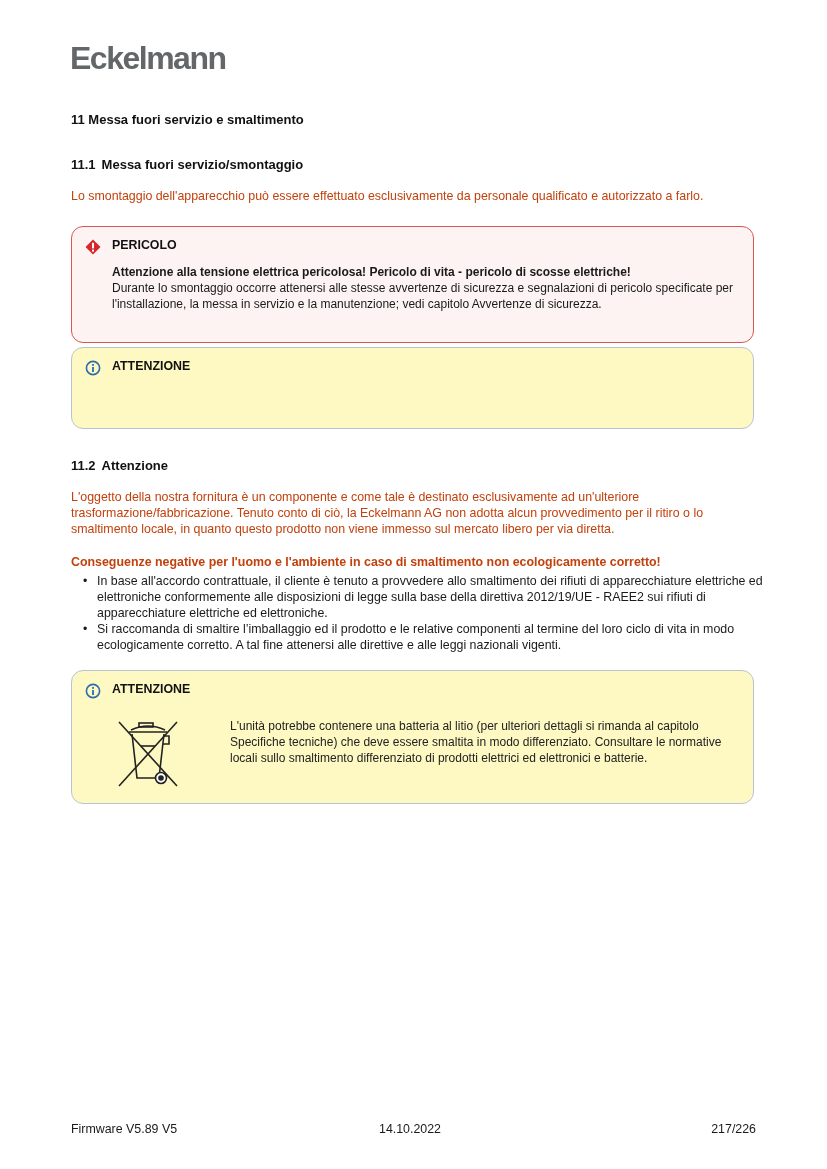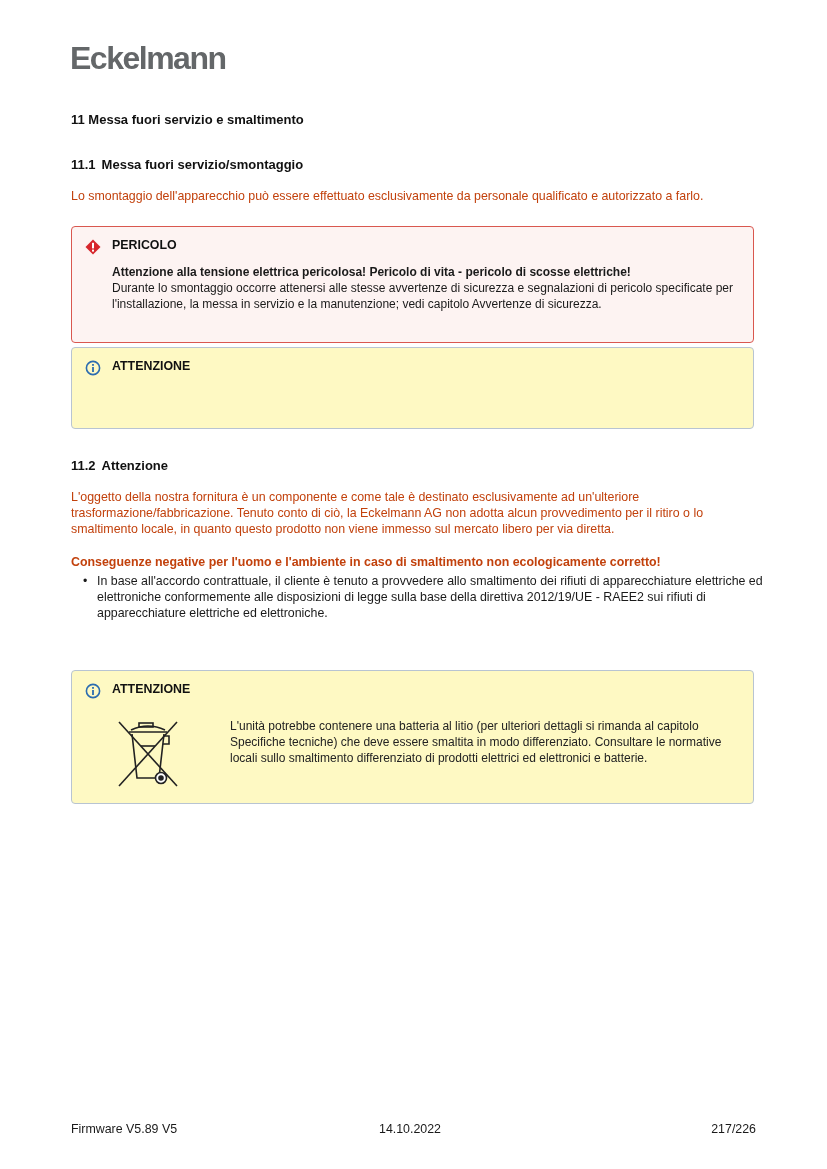--- a/index.html
+++ b/index.html
@@ -12,21 +12,21 @@
       font-family: "Liberation Sans", sans-serif; font-weight: bold;
       font-size: 32px; letter-spacing: -1.5px; color: #646769;
     }
     .h1 { position: absolute; left: 71px; top: 112px; font-size: 13px; font-weight: bold; color: #111; }
     .h2 { position: absolute; left: 71px; font-size: 13px; font-weight: bold; color: #111; }
     .h2 .num { margin-right: 6px; }
     .p { position: absolute; left: 71px; width: 690px; font-size: 12.4px; line-height: 16px; color: #c2410c; }
     .p.bold { font-weight: bold; margin-top: 11px; }
 
     .box {
-      position: absolute; left: 71px; width: 683px; border-radius: 4px; box-sizing: border-box;
+      position: absolute; left: 71px; width: 683px; border-radius: 12px; box-sizing: border-box;
     }
     .box.danger { background: #fdf3f2; border: 1.5px solid #d9574f; }
     .box.info { background: #fef9c3; border: 1.5px solid #b8c4d2; }
     .box .icon { position: absolute; left: 13px; top: 12px; width: 16px; height: 16px; }
     .box .title { position: absolute; left: 40px; top: 11px; font-size: 12.4px; font-weight: bold; color: #111; }
     .box .body { position: absolute; left: 40px; width: 630px; font-size: 12px; line-height: 16px; color: #1a1a1a; }
     .box .body .bold { font-weight: bold; display: block; }
 
     ul.bullets { position: absolute; left: 71px; width: 690px; margin: 8px; padding: 0; list-style: none; font-size: 12.4px; line-height: 16px; }
     ul.bullets li { position: relative; padding-left: 18px; }
@@ -73,20 +73,21 @@
 <div class="h2" style="top:458px;">
   <span class="num">11.2</span><span>Attenzione</span>
 </div>
 
 <div class="p" style="top:489px;">L'oggetto della nostra fornitura è un componente e come tale è destinato esclusivamente ad un'ulteriore trasformazione/fabbricazione. Tenuto conto di ciò, la Eckelmann AG non adotta alcun provvedimento per il ritiro o lo smaltimento locale, in quanto questo prodotto non viene immesso sul mercato libero per via diretta.</div>
 
 <div class="p bold" style="top:543px;">Conseguenze negative per l'uomo e l'ambiente in caso di smaltimento non ecologicamente corretto!</div>
 
 <ul class="bullets" style="top:565px;">
   <li>In base all'accordo contrattuale, il cliente è tenuto a provvedere allo smaltimento dei rifiuti di apparecchiature elettriche ed elettroniche conformemente alle disposizioni di legge sulla base della direttiva 2012/19/UE - RAEE2 sui rifiuti di apparecchiature elettriche ed elettroniche.</li>
+  <li>Si raccomanda di smaltire l’imballaggio ed il prodotto e le relative componenti al termine del loro ciclo di vita in modo ecologicamente corretto. A tal fine attenersi alle direttive e alle leggi nazionali vigenti.</li>
 </ul>
 
 <div class="box info" style="top:670px; height:134px;">
   <svg class="icon" viewBox="0 0 16 16">
     <circle cx="8" cy="8" r="6.6" fill="none" stroke="#2b6cb0" stroke-width="1.6"></circle>
     <rect x="7.1" y="7" width="1.8" height="5" fill="#2b6cb0"></rect>
     <rect x="7.1" y="4" width="1.8" height="1.8" fill="#2b6cb0"></rect>
   </svg>
   <div class="title">ATTENZIONE</div>
 

